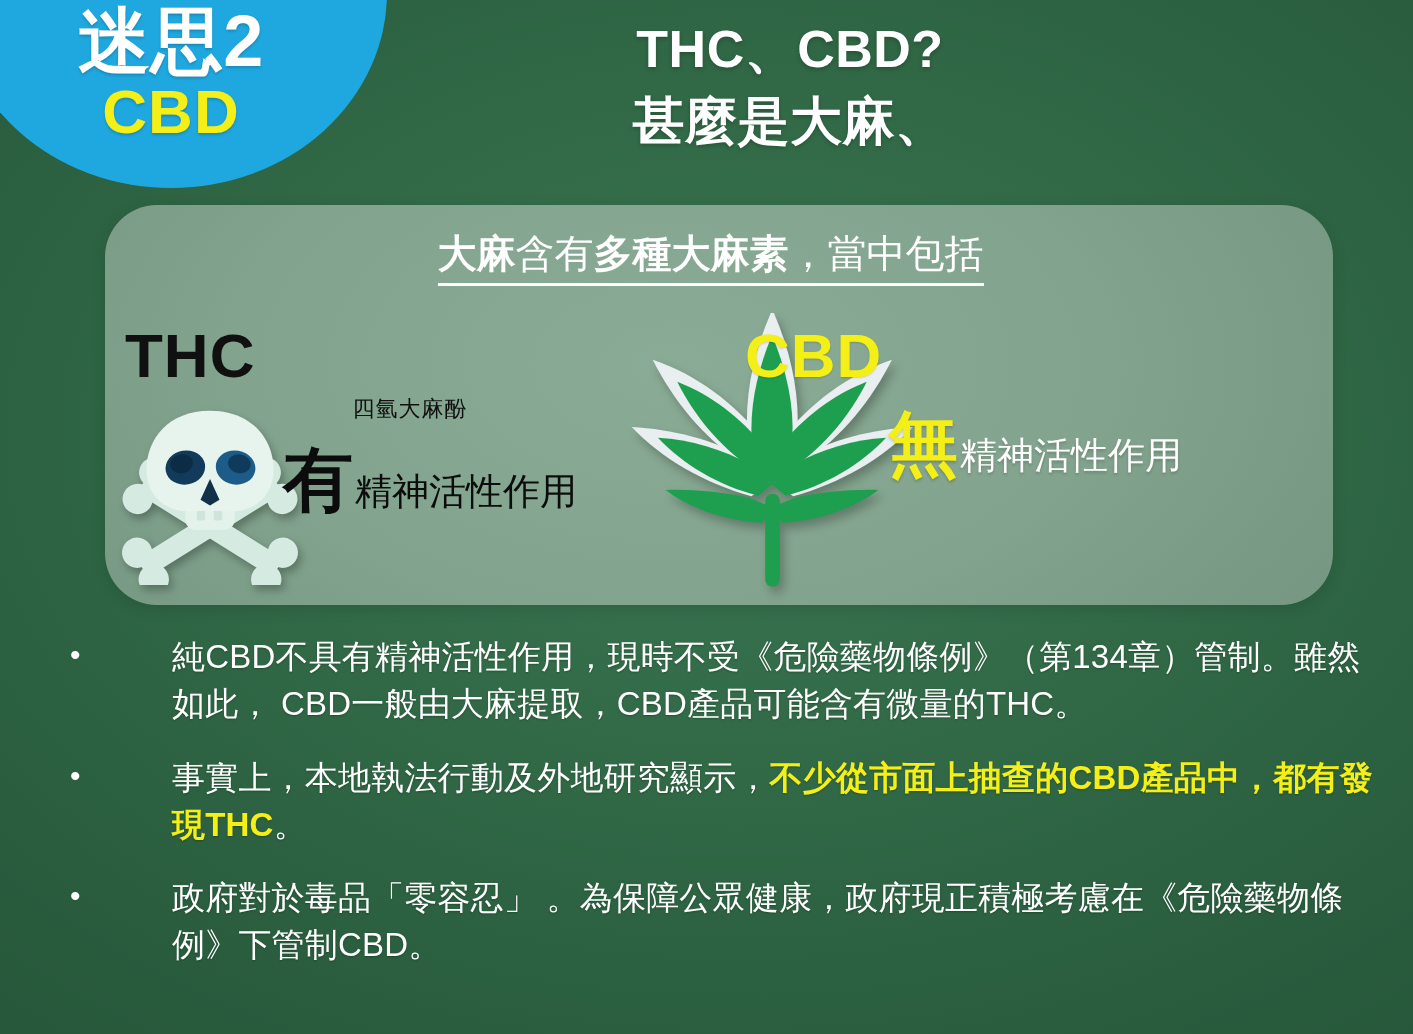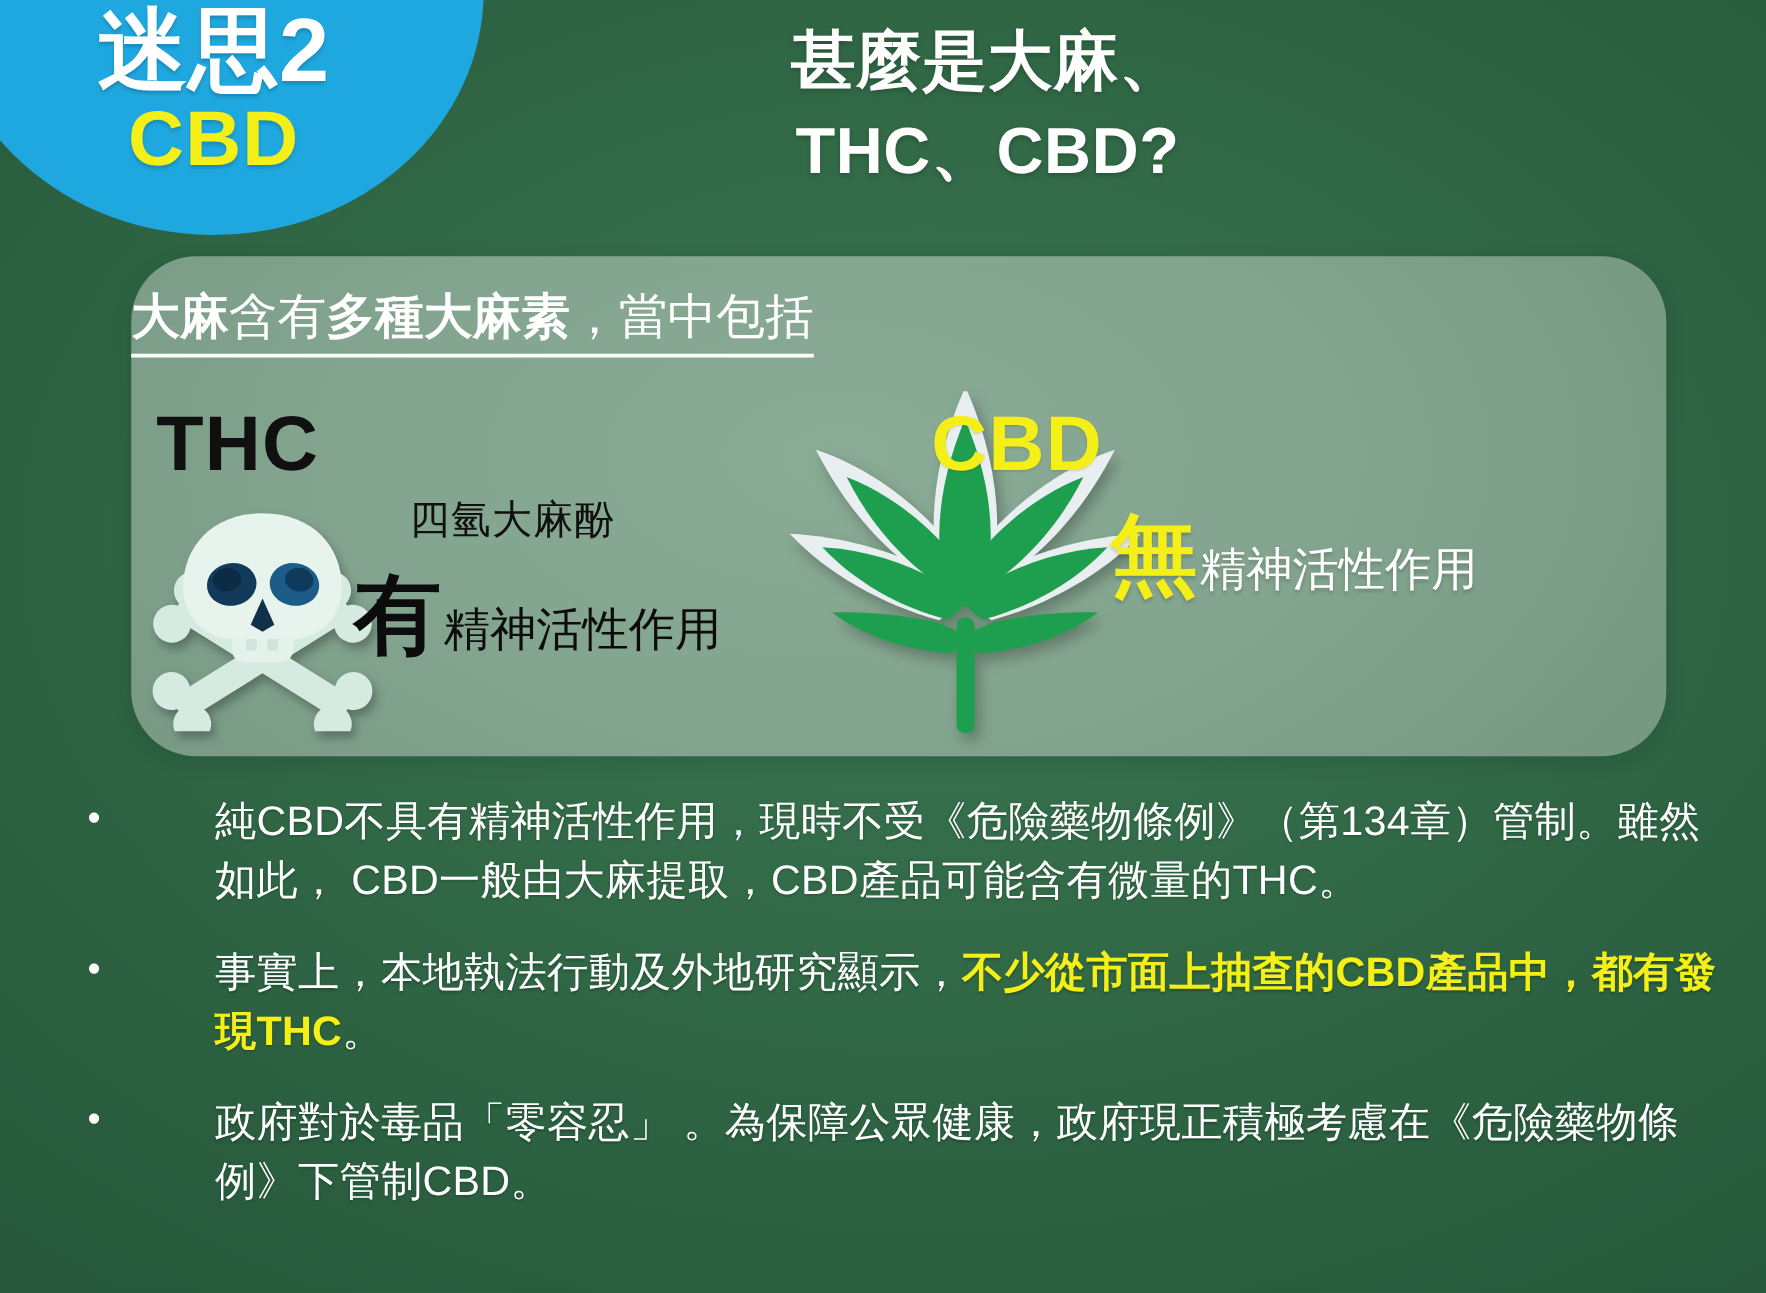--- a/index.html
+++ b/index.html
@@ -89,20 +89,21 @@
     background:
       radial-gradient(ellipse 900px 520px at 46% 40%, #8aab95 0%, #82a38d 48%, #789a85 78%, #72947f 100%);
     box-shadow: 0 4px 16px rgba(0,0,0,.12);
     z-index: 3;
   }
 
   #card-heading {
     position: absolute;
     left: 0; right: 17px;
     top: 26px;
+    text-align: center;
     color: #ffffff;
     font-size: 39px;
     line-height: 1.2;
     white-space: nowrap;
   }
   #card-heading .ch-underline {
     display: inline-block;
     padding-bottom: 5px;
     border-bottom: 3px solid #ffffff;
   }
@@ -118,21 +119,21 @@
   #col-cbd { left: 640px; width: 570px; }
 
   .substance-abbr {
     font-size: 62px;
     font-weight: 700;
     line-height: 1;
     letter-spacing: 1px;
   }
   .substance-name {
     text-align: center;
-    font-size: 32px;
+    font-size: 22px;
     line-height: 1.25;
     margin-top: 8px;
     letter-spacing: 1px;
   }
   .thc-text { color: #101010; }
   .cbd-text { color: #f5ef18; text-shadow: 0 1px 2px rgba(0,0,0,.15); }
 
   .effect-row {
     display: flex;
     align-items: baseline;
@@ -220,22 +221,22 @@
 <body>
 
 <div id="slide">
 
   <div id="myth-badge">
     <div class="badge-line1">迷思2</div>
     <div class="badge-line2">CBD</div>
   </div>
 
   <h1 id="slide-title">
+    <span class="t-line">THC、CBD?</span>
     <span class="t-line">甚麼是大麻、</span>
-    <span class="t-line">THC、CBD?</span>
   </h1>
 
   <div id="compare-card">
 
     <div id="card-heading">
       <span class="ch-underline"><span class="hb">大麻</span><span class="hn">含有</span><span class="hb">多種大麻素</span><span class="hn">，當中包括</span></span>
     </div>
 
     <div id="skull-icon">
       <svg viewBox="0 0 200 190" width="190" height="180" aria-hidden="true">

